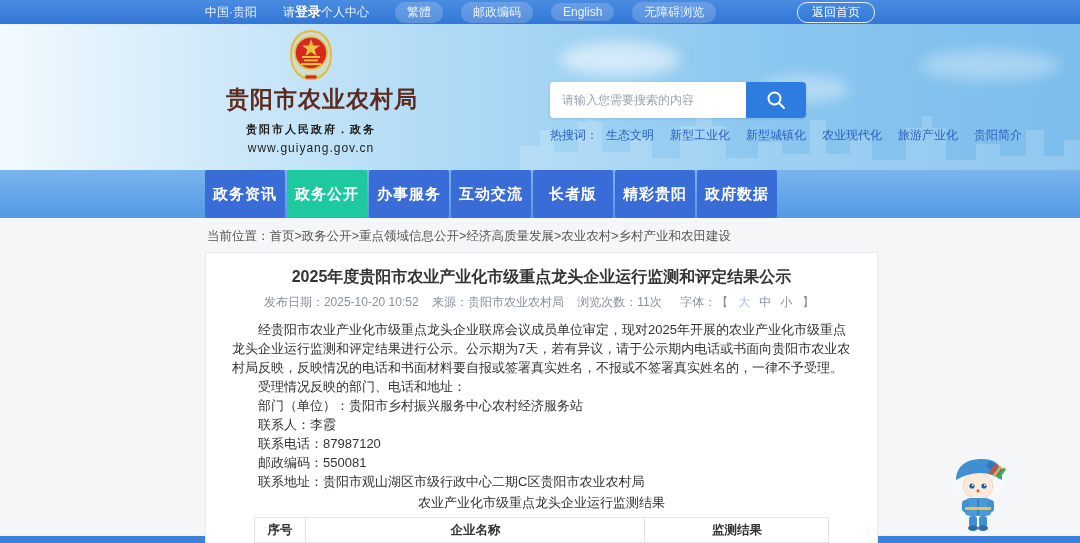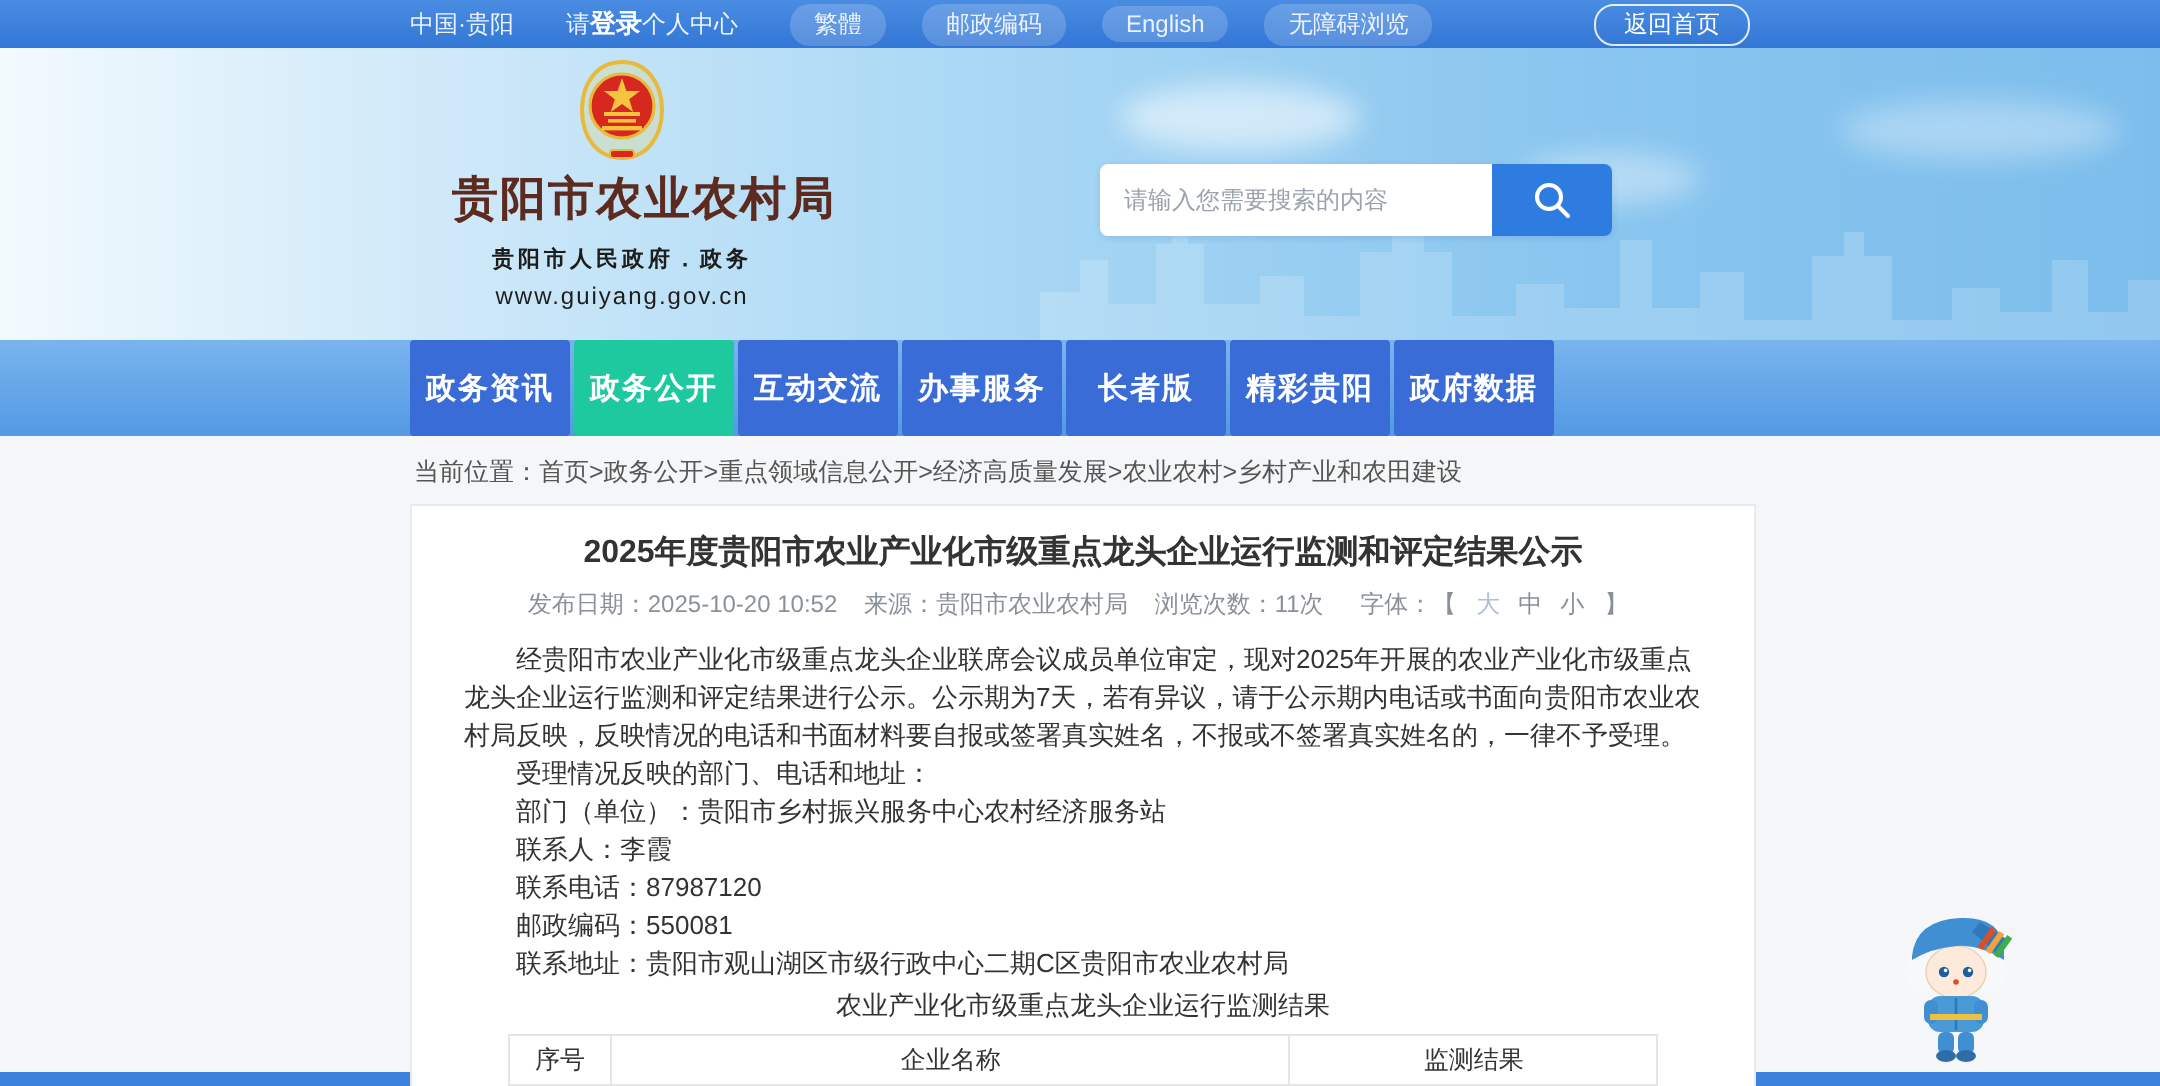--- a/index.html
+++ b/index.html
@@ -82,21 +82,21 @@
   .font-sizer .fz-large { color:#aebfdc; cursor:pointer; }
   .font-sizer .fz-mid { color:#8a9099; cursor:pointer; margin:0 4px; }
   .font-sizer .fz-small { color:#8a9099; cursor:pointer; }
 
   .article-body { margin-top:9px; font-size:13px; color:#333; }
   .article-body p { margin:0; text-indent:2em; line-height:19px; }
   .table-caption { text-align:center; font-weight:normal; font-size:13px; color:#333; margin:3px 0 5px; }
 
   table.result-table { width:93%; margin:0 auto; border-collapse:collapse; font-size:12.5px; color:#333; table-layout:fixed; }
   .result-table th, .result-table td {
-    border:1px solid #e3e5e8; text-align:center; height:25px; font-weight:normal; padding:0 4px;
+    border:1px solid #e3e5e8; text-align:center; height:25px; font-weight:bold; padding:0 4px;
     overflow:hidden; white-space:nowrap;
   }
   .result-table col.c-seq { width:9%; } .result-table col.c-name { width:59%; } .result-table col.c-res { width:32%; }
 
   
   .bottom-strip { position:absolute; left:0; right:0; bottom:0; height:7px; background:#3c82dc; z-index:1; }
 
   
   .mascot { position:absolute; left:946px; top:452px; z-index:4; cursor:pointer; }
 </style>
@@ -140,29 +140,38 @@
   <div class="search-area">
     <div class="search-box">
       <input type="text" placeholder="请输入您需要搜索的内容" style="">
       <button class="search-btn">
         <svg width="20" height="20" viewBox="0 0 20 20">
           <circle cx="8.5" cy="8.5" r="6" fill="none" stroke="#fff" stroke-width="2"></circle>
           <line x1="13" y1="13" x2="18" y2="18" stroke="#fff" stroke-width="2" stroke-linecap="round"></line>
         </svg>
       </button>
     </div>
+    <div class="hotwords">
+      <span class="hw-label">热搜词：</span>
+      <span class="hw">生态文明</span>
+      <span class="hw">新型工业化</span>
+      <span class="hw">新型城镇化</span>
+      <span class="hw">农业现代化</span>
+      <span class="hw">旅游产业化</span>
+      <span class="hw">贵阳简介</span>
+    </div>
   </div>
 </div>
 
 <div class="navbar">
   <div class="nav-inner">
     <div class="nav-item">政务资讯</div>
     <div class="nav-item active">政务公开</div>
+    <div class="nav-item">办事服务</div>
     <div class="nav-item">互动交流</div>
-    <div class="nav-item">办事服务</div>
     <div class="nav-item">长者版</div>
     <div class="nav-item">精彩贵阳</div>
     <div class="nav-item">政府数据</div>
   </div>
 </div>
 
 <div class="breadcrumb">
   <span>当前位置：</span><span class="bc-path">首页&gt;政务公开&gt;重点领域信息公开&gt;经济高质量发展&gt;农业农村&gt;乡村产业和农田建设</span>
 </div>
 

